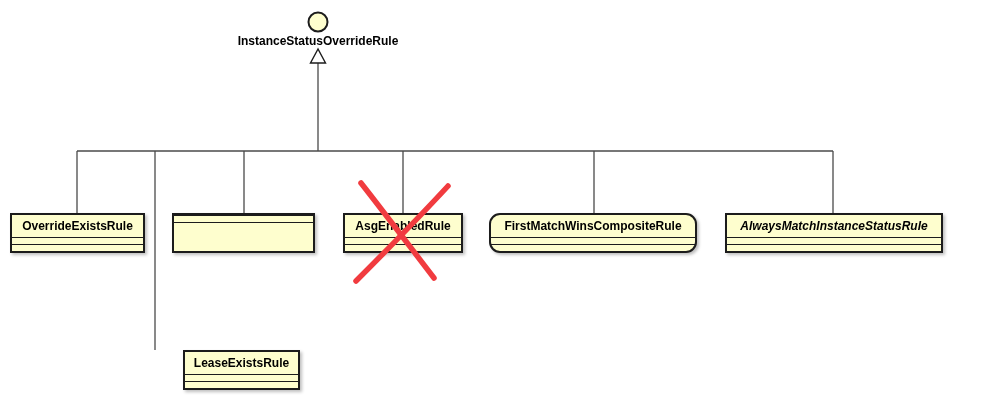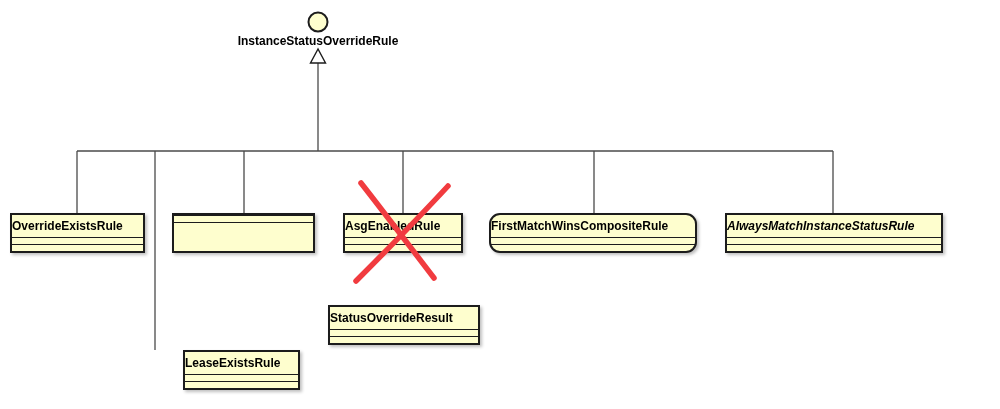--- a/index.html
+++ b/index.html
@@ -53,20 +53,21 @@
   .uml-class {
     position: absolute;
     height: 40px;
     background: var(--node-fill);
     border: 2px solid var(--node-border);
     box-shadow: 2px 2px 3px rgba(0,0,0,0.25);
   }
   .uml-class-title {
     height: 22px;
     line-height: 22px;
+    text-align: center;
     font-size: 12px;
     font-weight: bold;
     color: #000000;
     white-space: nowrap;
     overflow: hidden;
   }
   .uml-compartment {
     height: 7px;
     border-top: 1px solid var(--node-border);
   }
@@ -125,25 +126,20 @@
     <div class="uml-compartment"></div>
     <div class="uml-compartment"></div>
   </div>
 
   <div class="uml-class" style="left:725px; top:213px; width:218px;font-style:italic;">
     <div class="uml-class-title">AlwaysMatchInstanceStatusRule</div>
     <div class="uml-compartment"></div>
     <div class="uml-compartment"></div>
   </div>
 
-  <div class="uml-class" style="left:328px; top:305px; width:152px;">
-    <div class="uml-class-title">StatusOverrideResult</div>
-    <div class="uml-compartment"></div>
-    <div class="uml-compartment"></div>
-  </div>
 
   <div class="uml-class" style="left:143px; top:350px; width:117px;margin-left:40px;">
     <div class="uml-class-title">LeaseExistsRule</div>
     <div class="uml-compartment"></div>
     <div class="uml-compartment"></div>
   </div>
 
   <svg class="layer annotation-layer" viewBox="0 0 1000 409" xmlns="http://www.w3.org/2000/svg">
     <path class="cross-stroke" d="M361,183 C383,211 411,248 434,278"></path>
     <path class="cross-stroke" d="M448,186 C424,212 382,255 356,281"></path>

